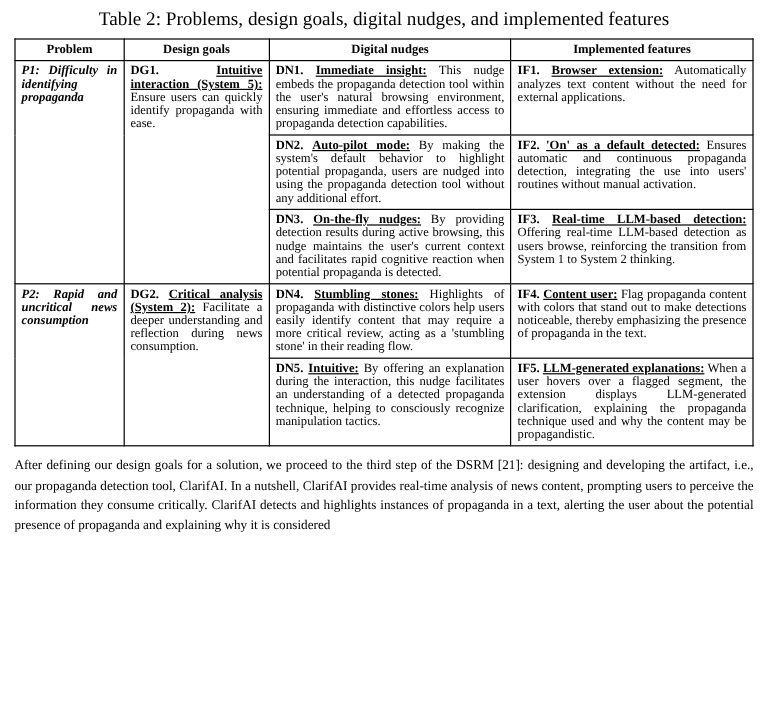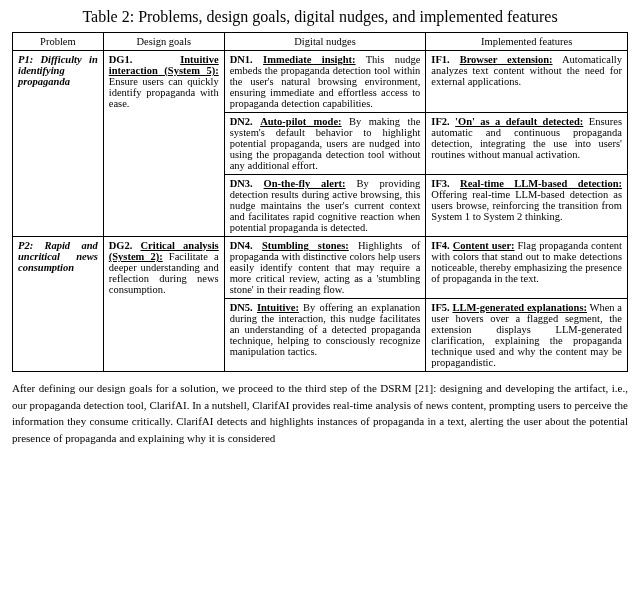--- a/index.html
+++ b/index.html
@@ -23,21 +23,21 @@
       font-size: 10.5px;
     }
     th, td {
       border: 1px solid #000;
       padding: 3px 5px;
       vertical-align: top;
       text-align: justify;
     }
     th {
       text-align: center;
-      font-weight: normal;
+      font-weight: bold;
       background: #fff;
     }
     .bold { font-weight: bold; }
     .underline { text-decoration: underline; }
     .footer-text {
       margin-top: 8px;
       font-size: 11px;
       text-align: justify;
       line-height: 1.5;
     }
@@ -75,21 +75,21 @@
         <td rowspan="3" class="problem-cell"><span class="bold">P1: Difficulty in identifying propaganda</span></td>
         <td rowspan="3" class="design-goals-cell"><span class="bold">DG1.</span> <span class="underline bold">Intuitive interaction (System 5):</span> Ensure users can quickly identify propaganda with ease.</td>
         <td class="digital-nudges-cell"><span class="bold">DN1.</span> <span class="underline bold">Immediate insight:</span> This nudge embeds the propaganda detection tool within the user's natural browsing environment, ensuring immediate and effortless access to propaganda detection capabilities.</td>
         <td class="implemented-features-cell"><span class="bold">IF1.</span> <span class="underline bold">Browser extension:</span> Automatically analyzes text content without the need for external applications.</td>
       </tr>
       <tr>
         <td class="digital-nudges-cell"><span class="bold">DN2.</span> <span class="underline bold">Auto-pilot mode:</span> By making the system's default behavior to highlight potential propaganda, users are nudged into using the propaganda detection tool without any additional effort.</td>
         <td class="implemented-features-cell"><span class="bold">IF2.</span> <span class="underline bold">'On' as a default detected:</span> Ensures automatic and continuous propaganda detection, integrating the use into users' routines without manual activation.</td>
       </tr>
       <tr>
-        <td class="digital-nudges-cell"><span class="bold">DN3.</span> <span class="underline bold">On-the-fly alert:</span> By providing detection results during active browsing, this nudge maintains the user's current context and facilitates rapid cognitive reaction when potential propaganda is detected.</td>
+        <td class="digital-nudges-cell"><span class="bold">DN3.</span> <span class="underline bold">On-the-fly nudges:</span> By providing detection results during active browsing, this nudge maintains the user's current context and facilitates rapid cognitive reaction when potential propaganda is detected.</td>
         <td class="implemented-features-cell"><span class="bold">IF3.</span> <span class="underline bold">Real-time LLM-based detection:</span> Offering real-time LLM-based detection as users browse, reinforcing the transition from System 1 to System 2 thinking.</td>
       </tr>
       <tr>
         <td rowspan="2" class="problem-cell"><span class="bold">P2: Rapid and uncritical news consumption</span></td>
         <td rowspan="2" class="design-goals-cell"><span class="bold">DG2.</span> <span class="underline bold">Critical analysis (System 2):</span> Facilitate a deeper understanding and reflection during news consumption.</td>
         <td class="digital-nudges-cell"><span class="bold">DN4.</span> <span class="underline bold">Stumbling stones:</span> Highlights of propaganda with distinctive colors help users easily identify content that may require a more critical review, acting as a 'stumbling stone' in their reading flow.</td>
         <td class="implemented-features-cell"><span class="bold">IF4.</span> <span class="underline bold">Content user:</span> Flag propaganda content with colors that stand out to make detections noticeable, thereby emphasizing the presence of propaganda in the text.</td>
       </tr>
       <tr>
         <td class="digital-nudges-cell"><span class="bold">DN5.</span> <span class="underline bold">Intuitive:</span> By offering an explanation during the interaction, this nudge facilitates an understanding of a detected propaganda technique, helping to consciously recognize manipulation tactics.</td>

